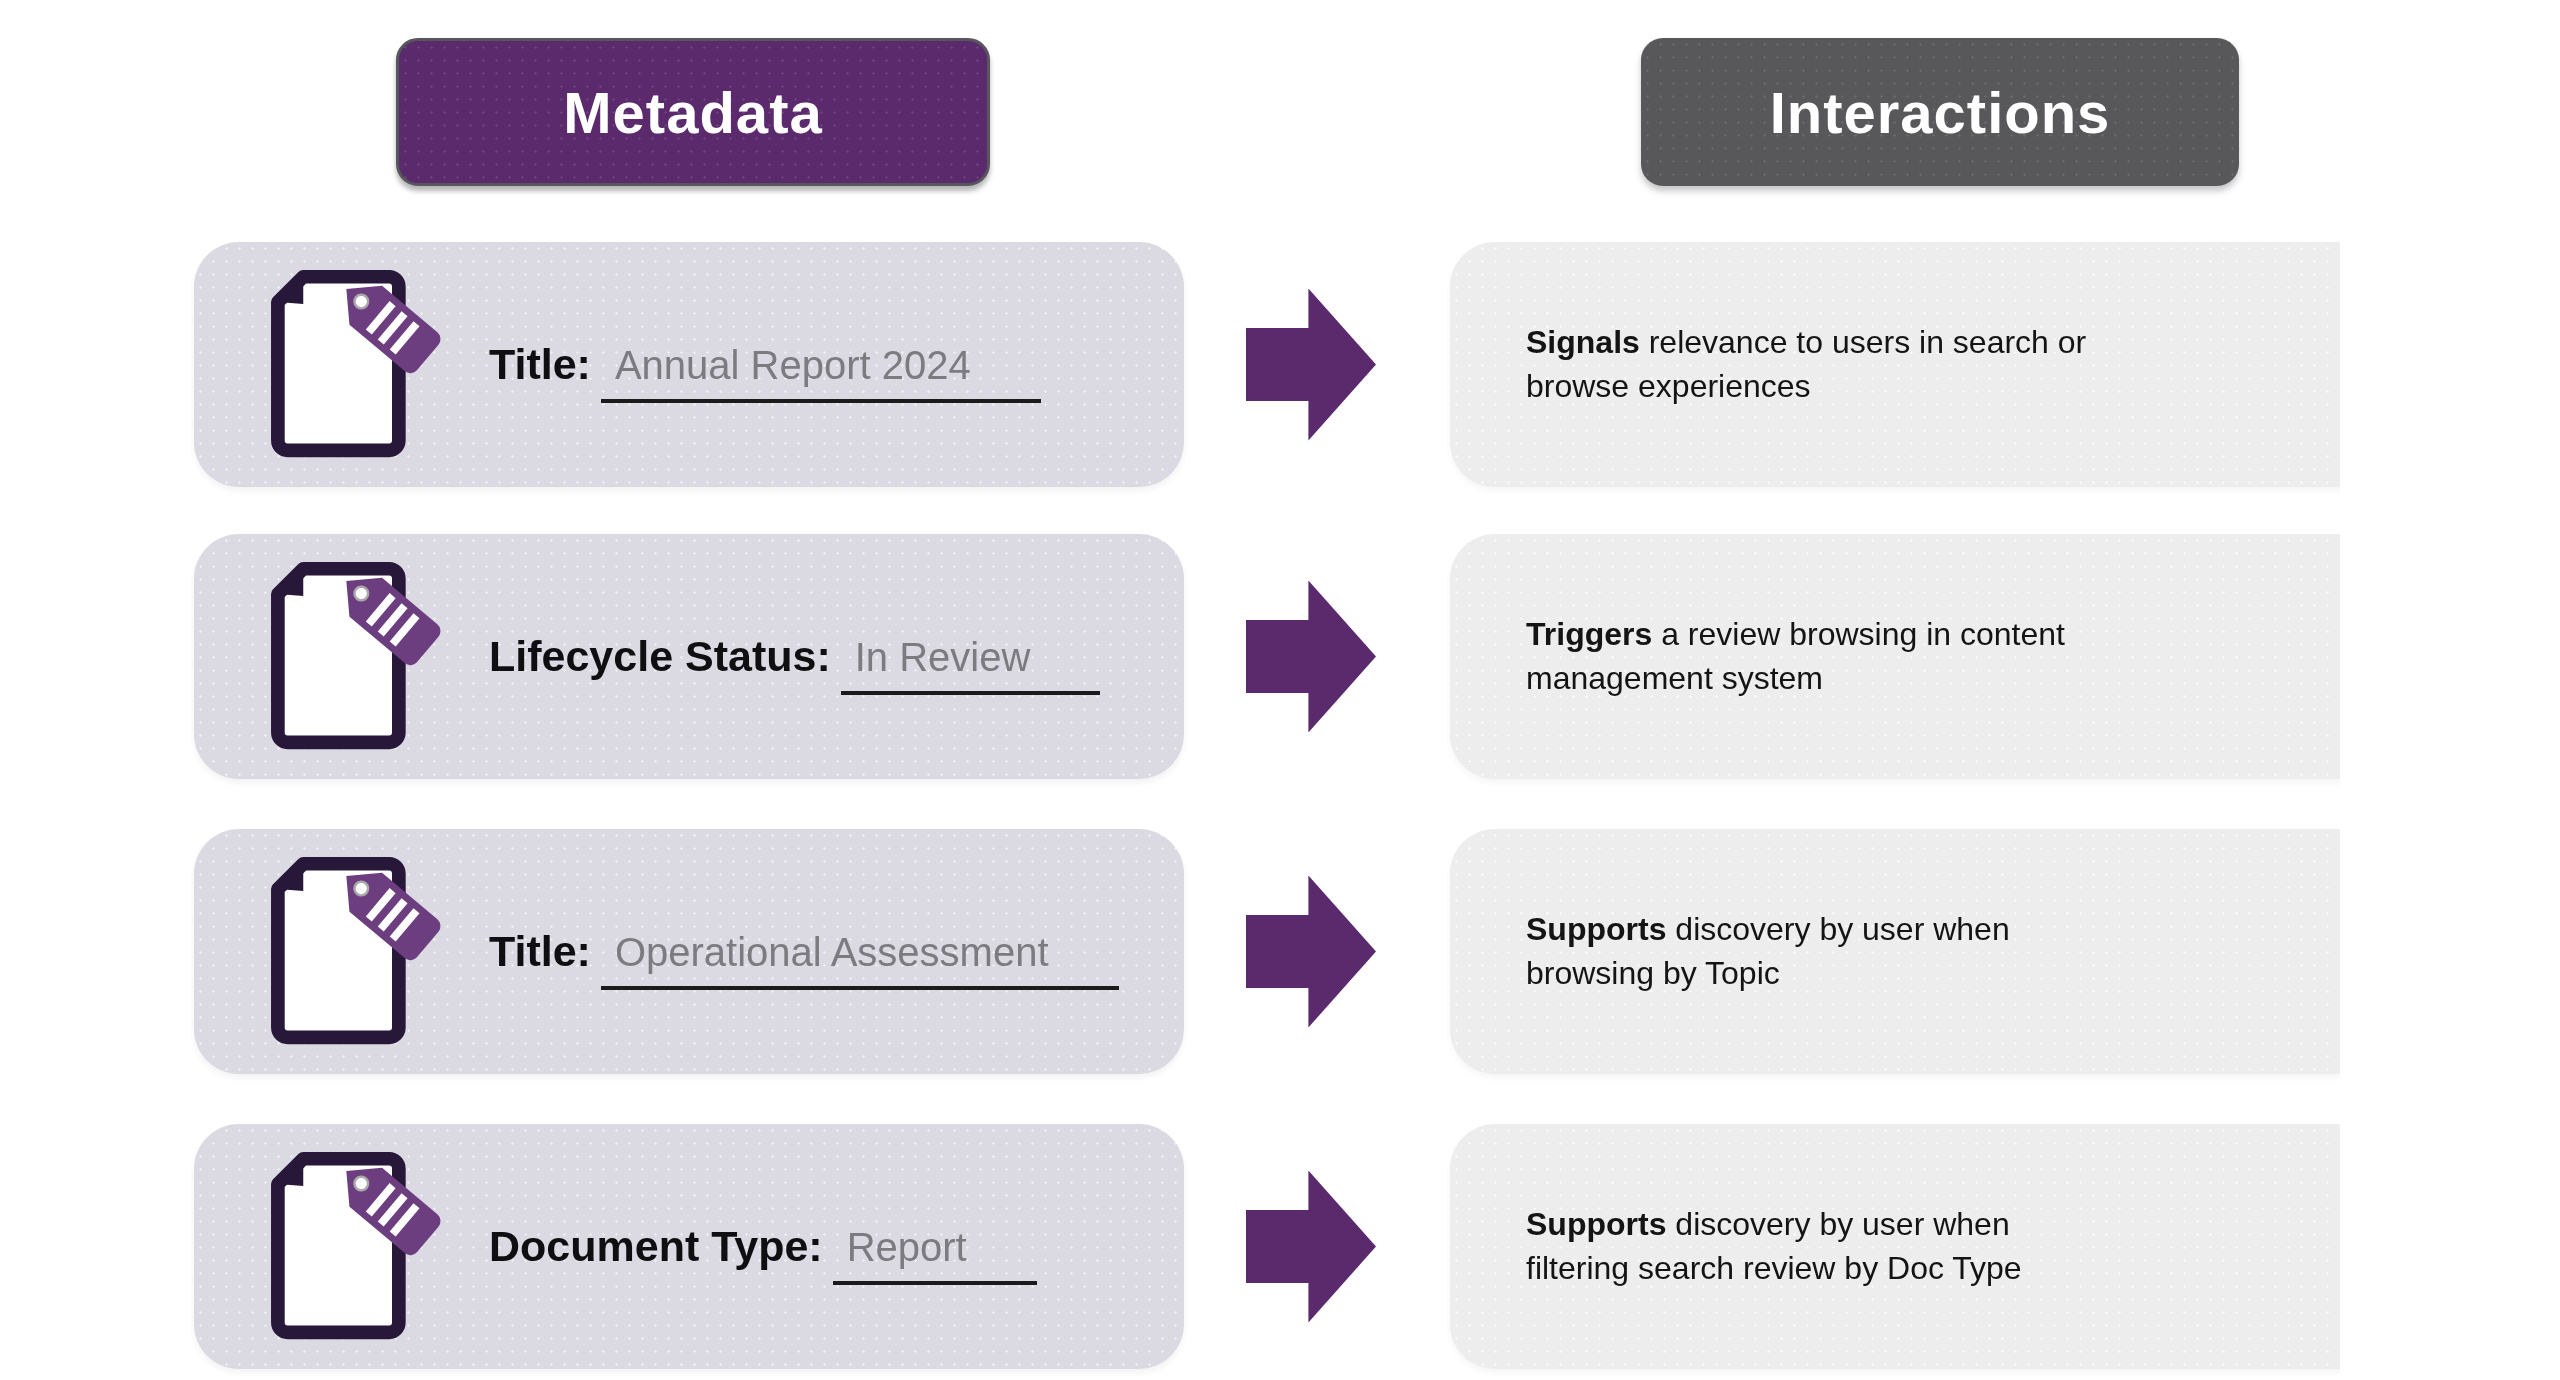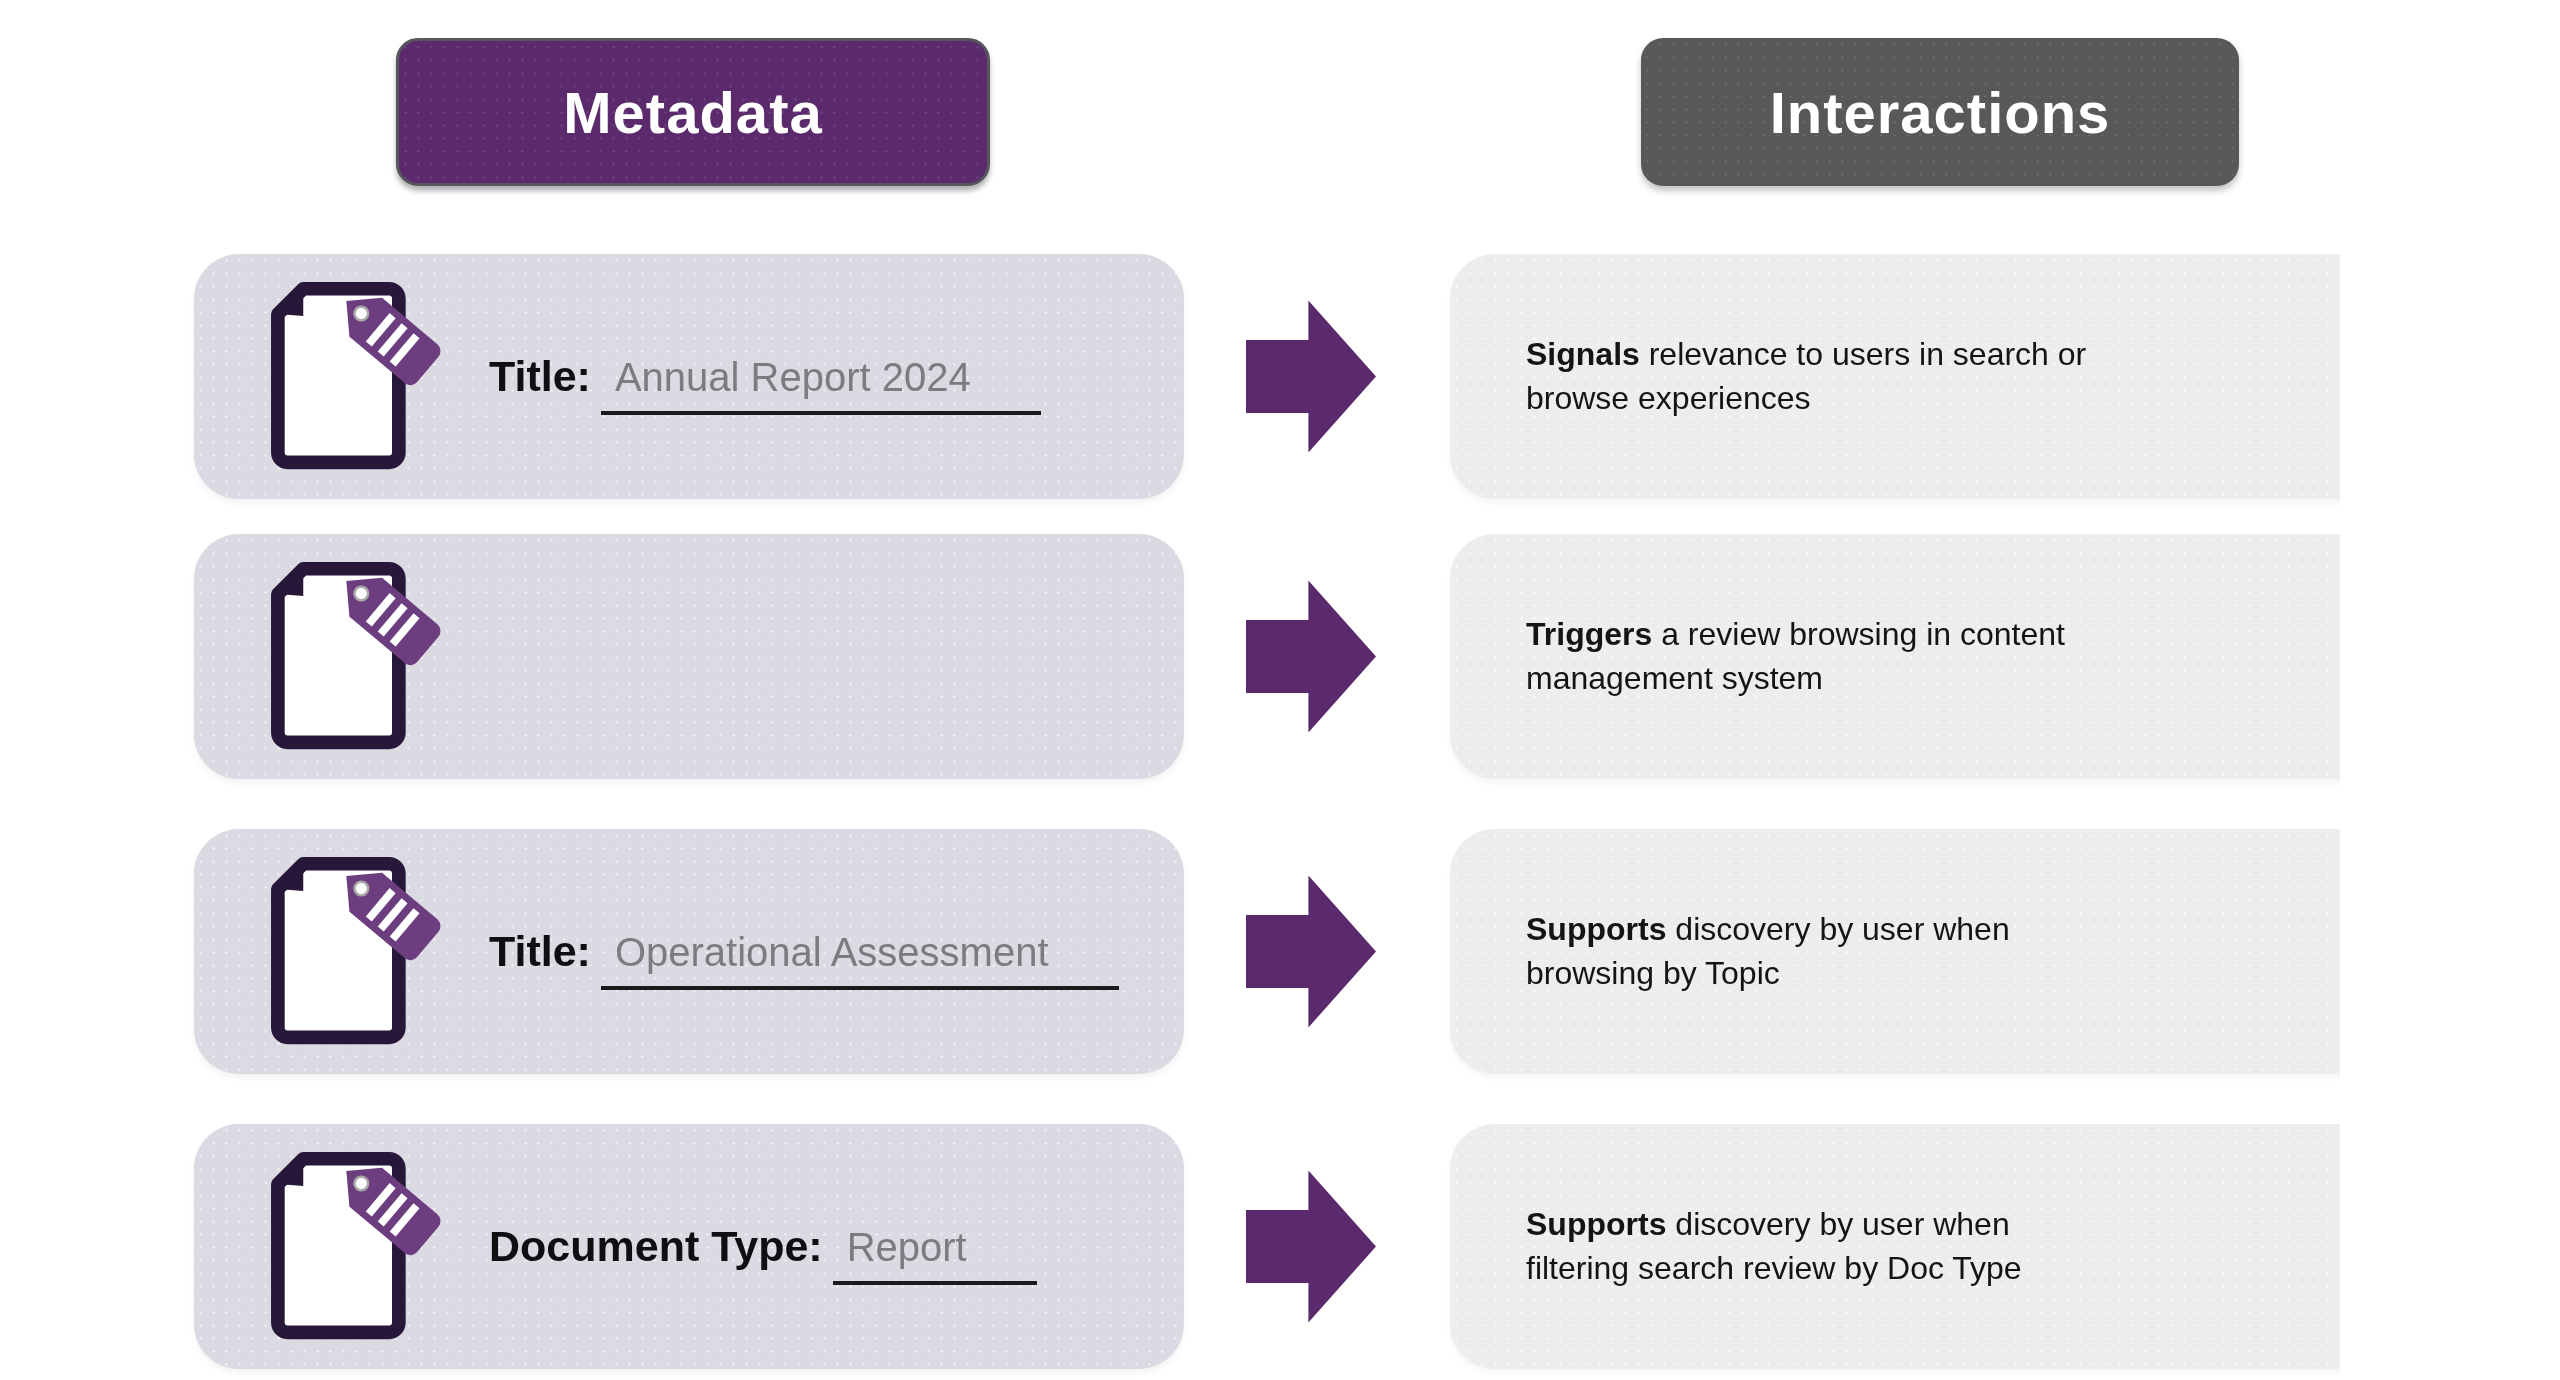--- a/index.html
+++ b/index.html
@@ -20,21 +20,21 @@
     border:3px solid #56565c;
     box-shadow:0 5px 5px rgba(90,90,95,.45);
   }
   .hdr-interactions{
     left:1641px;width:598px;background-color:#58585a;
     box-shadow:0 5px 6px rgba(130,130,135,.45);
   }
 
   
   .row{position:absolute;left:0;width:2560px;height:245px;}
-  .row-0{top:254px;}
+  .row-0{top:242px;}
   .row-1{top:534px;}
   .row-2{top:829px;}
   .row-3{top:1124px;padding-left:36px;}
 
   .card{position:absolute;top:0;height:245px;border-radius:45px;box-sizing:border-box;}
   .card-left{
     left:194px;width:990px;background-color:#dbd9e2;
     background-image:radial-gradient(rgba(255,255,255,.55) 1.2px, rgba(0,0,0,0) 1.4px);
     background-size:13px 13px;
     display:flex;align-items:center;
@@ -117,20 +117,23 @@
     </div>
   </div>
 
   <div class="row row-1">
     <div class="card card-left">
       <span class="icon-wrap">
         <svg width="205" height="200" viewBox="0 0 205 205">
             <use href="#doc-tag"></use>
           </svg>
       </span>
+      <span class="field">
+        <span class="field-label">Lifecycle Status:</span><span class="field-value">In Review</span>
+      </span>
     </div>
     <div class="arrow"></div>
     <div class="card card-right">
       <div class="interaction">
         <span class="interaction-bold">Triggers</span><span> a review browsing in content</span><br>
         <span>management system</span>
       </div>
     </div>
   </div>
 

